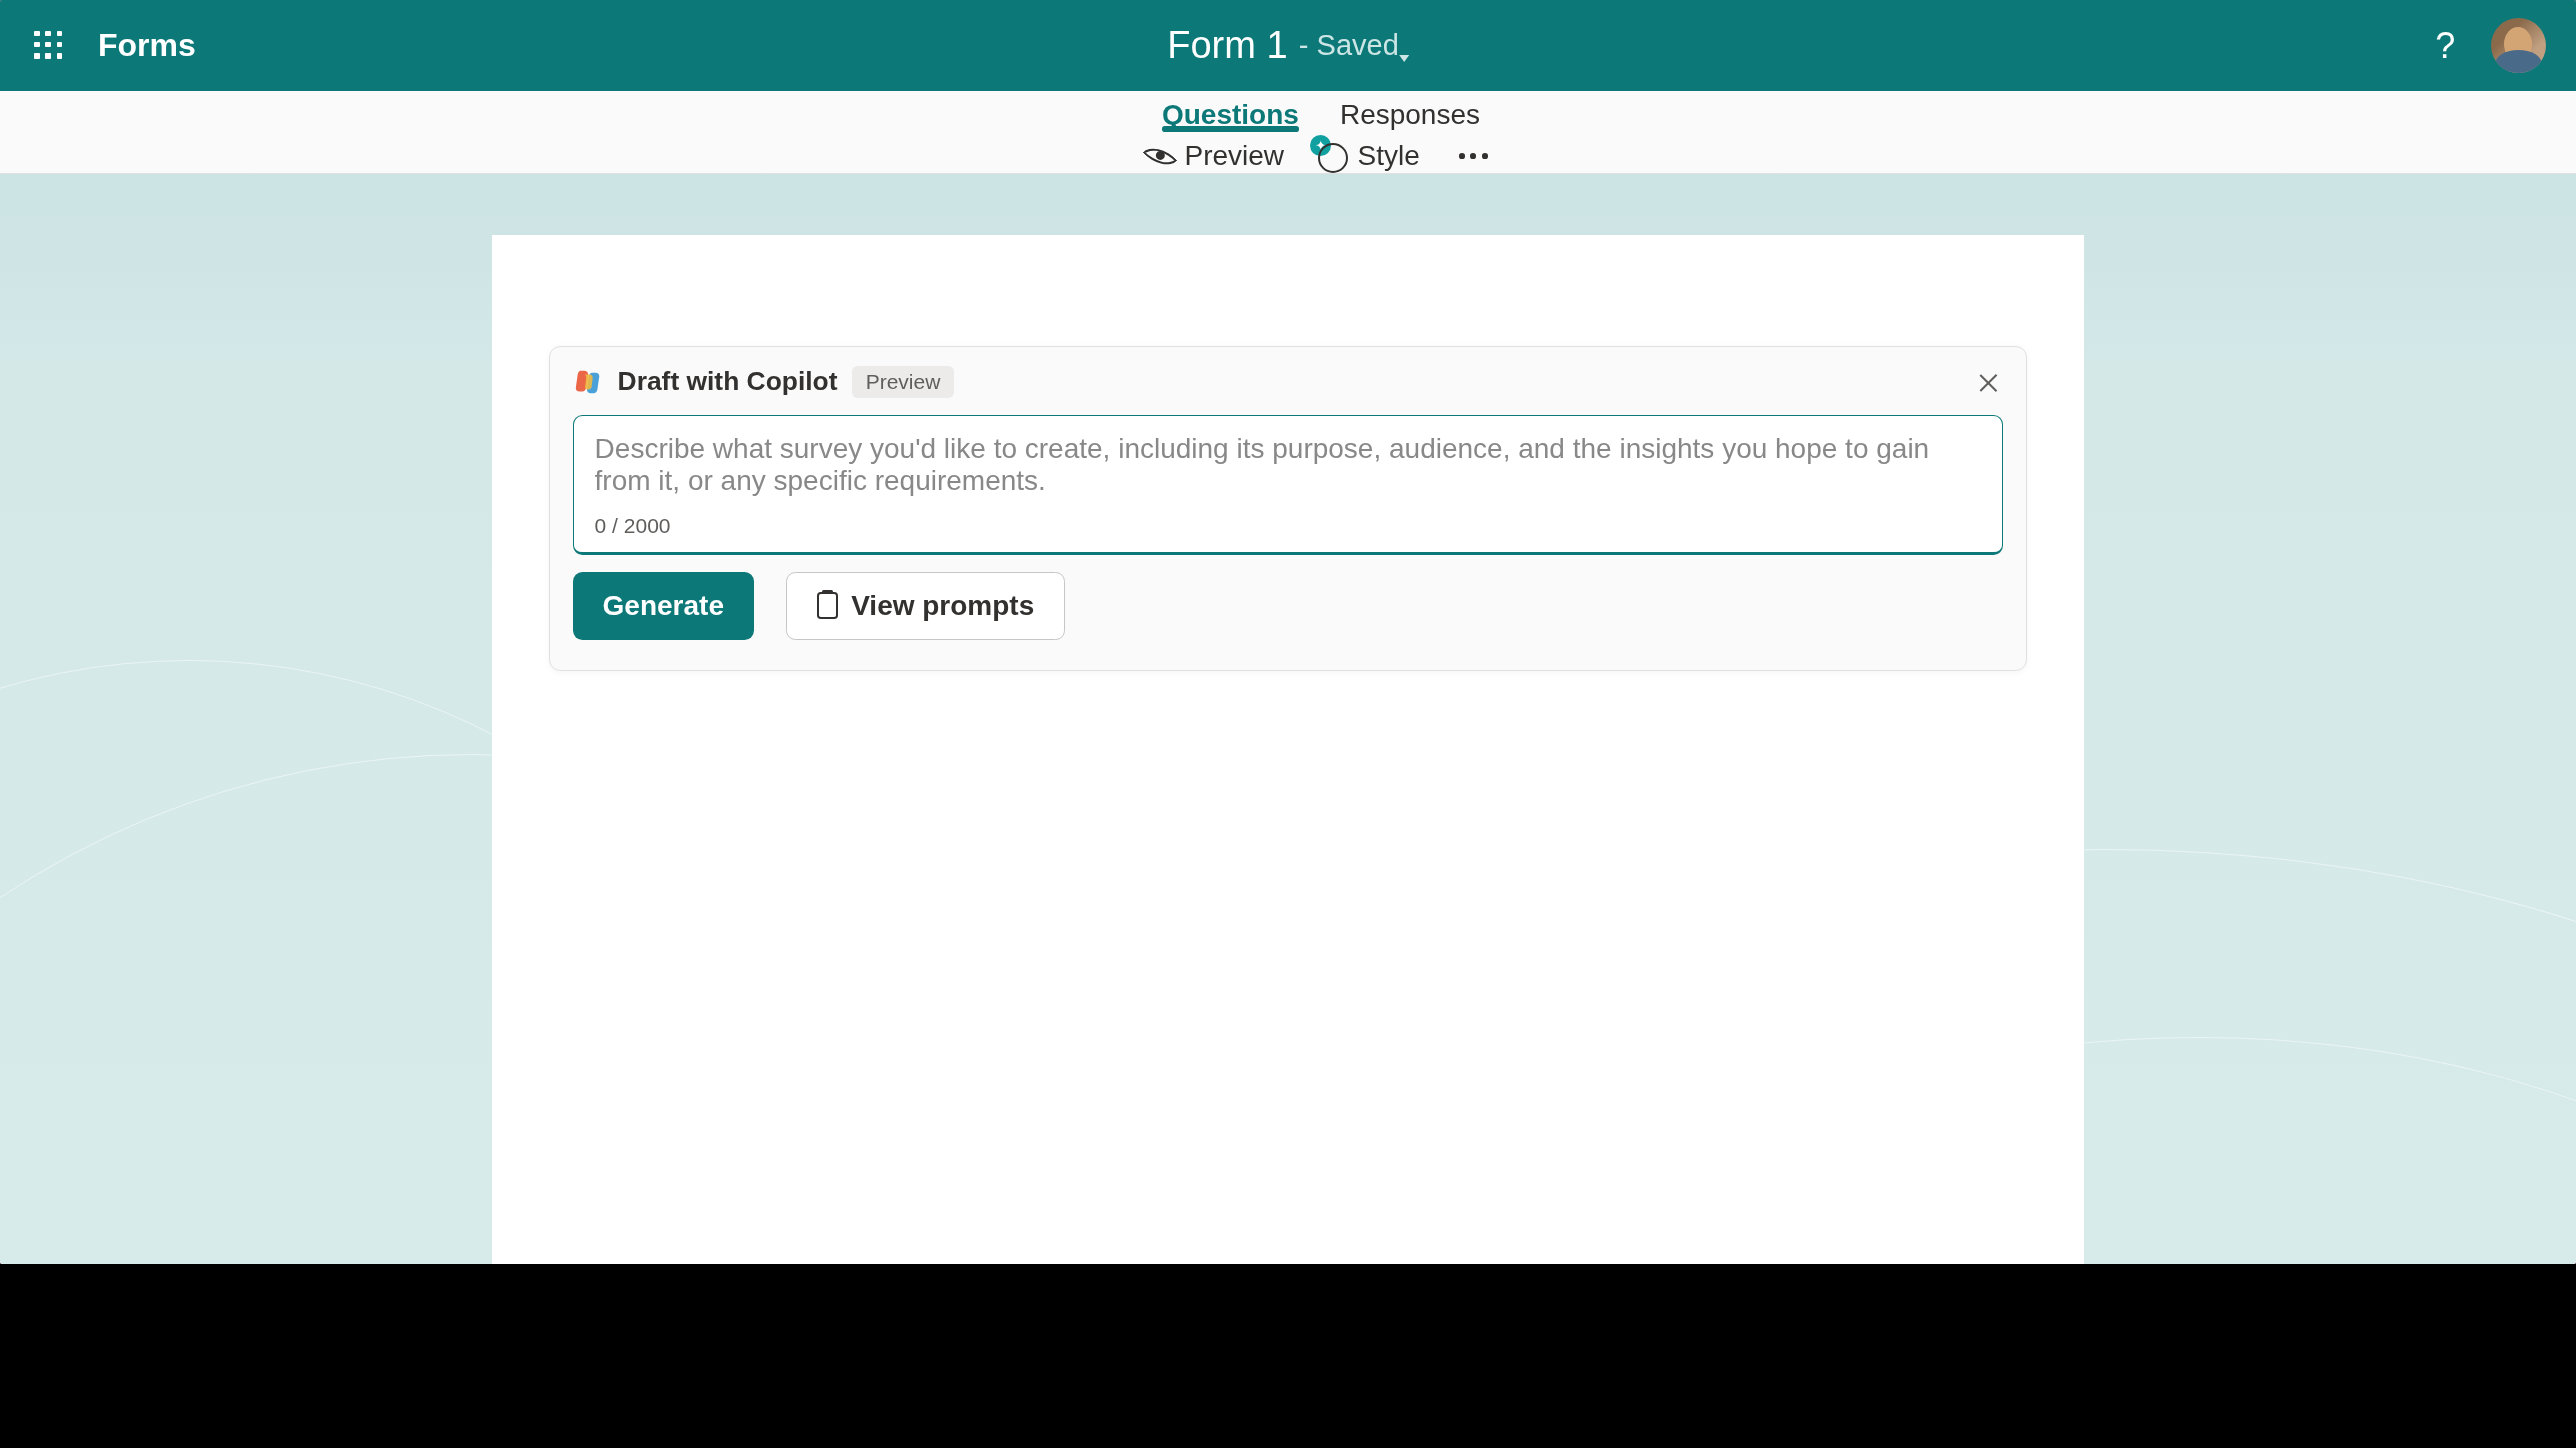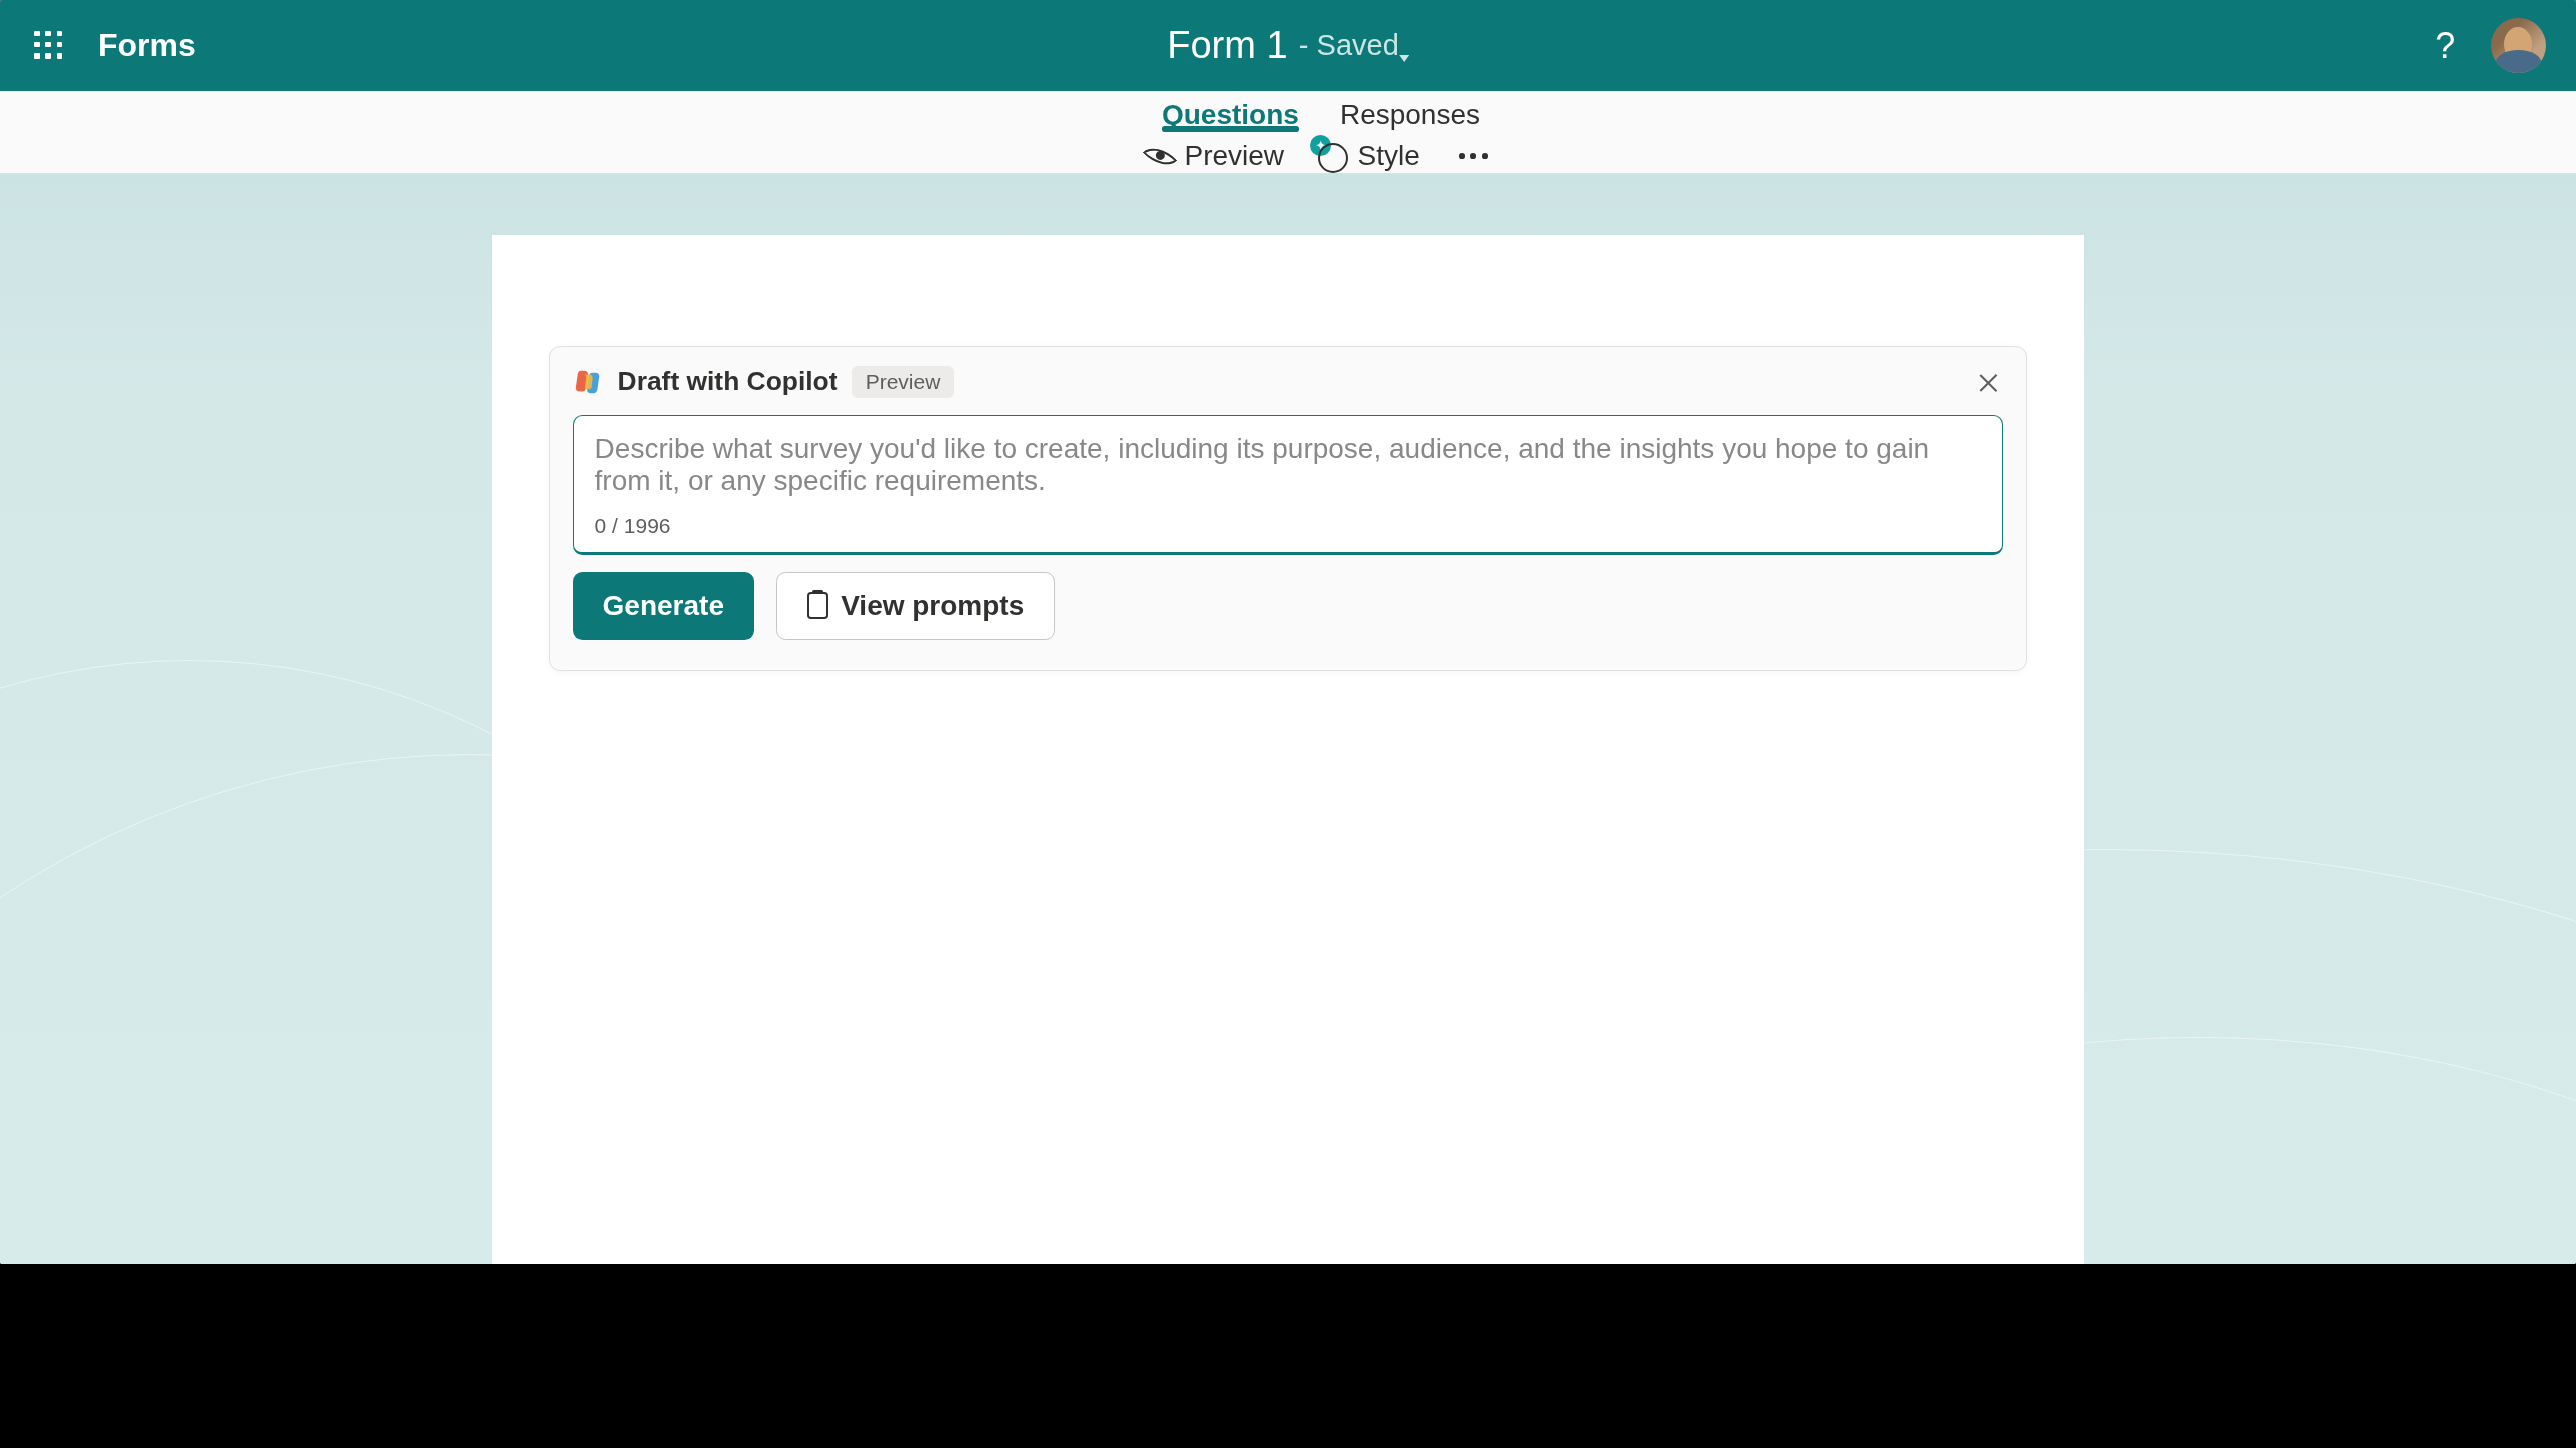--- a/index.html
+++ b/index.html
@@ -364,21 +364,21 @@
       color: #888;
     }
     .char-count {
       font-size: 21px;
       color: #605e5c;
       margin-top: 3.8px;
     }
     
     .copilot-actions {
       display: flex;
-      gap: 22px;
+      gap: 32px;
     }
     .gen-btn {
       background: #0d7878;
       color: #fff;
       font-size: 28px;
       font-weight: 600;
       padding: 17px 30px;
       border-radius: 9.4px;
       cursor: pointer;
       border: none;
@@ -495,21 +495,21 @@
               <path d="M20 6 Q18 6 17 10 L15 24 Q15 28 19 28 L22 28 Q25 28 26 24 L28 10 Q28 6 24 6 Z" fill="#4aa0d8"></path>
               <path d="M12 8 Q14 8 14 12 L13 20 Q12 24 16 24 Q20 24 20 20 L21 12 Q21 8 18 8 Z" fill="#f0b840" opacity="0.9"></path>
             </svg>
           </div>
           <div class="copilot-title">Draft with Copilot</div>
           <div class="preview-badge">Preview</div>
           <div class="close-btn"></div>
         </div>
         <div class="prompt-box">
           <textarea class="prompt-textarea" placeholder="Describe what survey you'd like to create, including its purpose, audience, and the insights you hope to gain from it, or any specific requirements." style=""></textarea>
-          <div class="char-count">0 / 1996</div>
+          <div class="char-count">0 / 2000</div>
         </div>
         <div class="copilot-actions">
           <button class="gen-btn">Generate</button>
           <button class="prompts-btn">
             <span class="clipboard-icon"></span>
             <span>View prompts</span>
           </button>
         </div>
       </div>
     </div>

